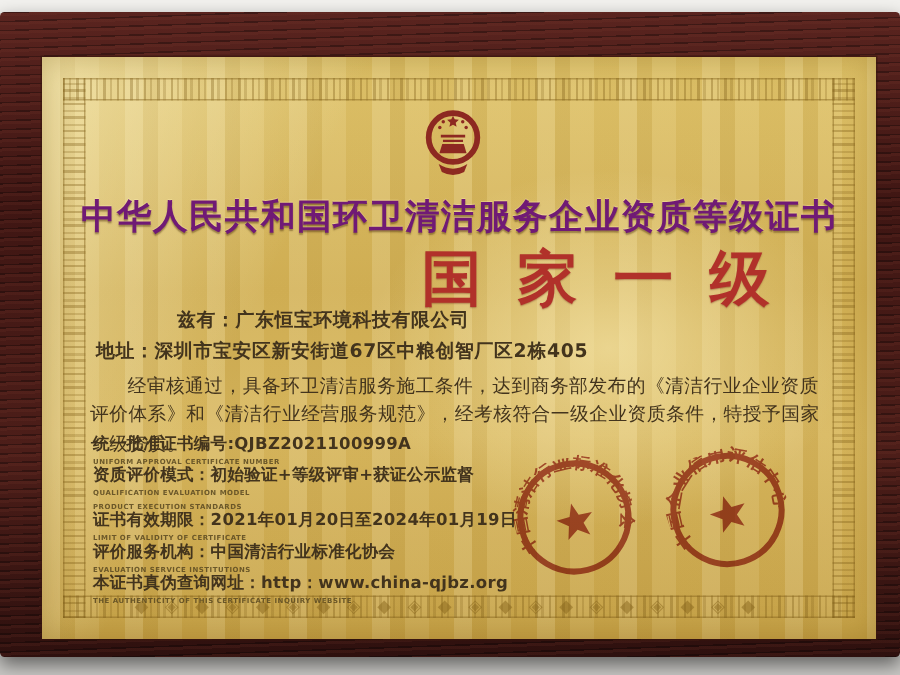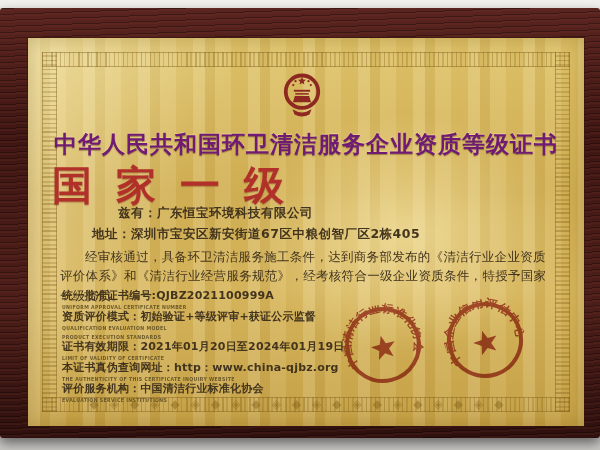--- a/index.html
+++ b/index.html
@@ -46,27 +46,27 @@
 
   
   .content{position:absolute;left:0;top:0;width:600px;height:450px;color:#43341d;}
   .emblem{position:absolute;left:281px;top:70px;width:42px;height:52px;}
   .cert-title{
     position:absolute;left:28px;top:129px;width:556px;text-align:center;
     font-size:23px;font-weight:bold;color:#701a75;letter-spacing:1px;
     text-shadow:0 1px 1px rgba(70,45,10,.45), 0 -1px 0 rgba(255,240,180,.35);
   }
   .cert-grade{
-    position:absolute;left:28px;top:158px;width:509px;text-align:left;
+    position:absolute;left:28px;top:158px;width:509px;text-align:right;
     font-size:40px;font-weight:bold;color:#b1312a;letter-spacing:24px;text-indent:24px;
     text-shadow:0 1px 1px rgba(90,10,5,.35);
   }
   .line{position:absolute;font-size:12.5px;font-weight:bold;letter-spacing:.5px;}
   .holder-line{left:74px;top:205px;margin-left:44px;}
-  .address-line{left:92px;top:226px;}
+  .address-line{left:64px;top:226px;}
   .body-par{
     position:absolute;left:60px;top:247px;width:490px;
     font-size:12.5px;font-weight:normal;line-height:1.55;text-indent:2em;letter-spacing:.3px;
   }
   .details{position:absolute;left:62px;top:290px;width:300px;}
   .d-row{margin-bottom:3px;}
   .d-cn{font-size:11px;font-weight:bold;line-height:12px;letter-spacing:.2px;white-space:nowrap;}
   .d-en{height:6px;line-height:6px;white-space:nowrap;}
   .d-en span{display:inline-block;transform:scale(.58);transform-origin:0 50%;
     font-size:8px;letter-spacing:.6px;color:rgba(95,78,36,.9);font-weight:bold;}
@@ -136,26 +136,26 @@
       <div class="d-en"><span>QUALIFICATION EVALUATION MODEL</span></div>
     </div>
     <div class="d-row">
       <div class="d-en"><span>PRODUCT EXECUTION STANDARDS</span></div>
     </div>
     <div class="d-row">
       <div class="d-cn">证书有效期限：2021年01月20日至2024年01月19日</div>
       <div class="d-en"><span>LIMIT OF VALIDITY OF CERTIFICATE</span></div>
     </div>
     <div class="d-row">
+      <div class="d-cn">评价服务机构：中国清洁行业标准化协会</div>
+      <div class="d-en"><span>EVALUATION SERVICE INSTITUTIONS</span></div>
+    </div>
+    <div class="d-row">
       <div class="d-cn">本证书真伪查询网址：http：www.china-qjbz.org</div>
       <div class="d-en"><span>THE AUTHENTICITY OF THIS CERTIFICATE INQUIRY WEBSITE</span></div>
-    </div>
-    <div class="d-row">
-      <div class="d-cn">评价服务机构：中国清洁行业标准化协会</div>
-      <div class="d-en"><span>EVALUATION SERVICE INSTITUTIONS</span></div>
     </div>
   </div>
 
 
   <svg class="seal seal-left" viewBox="0 0 100 100">
     <circle cx="50" cy="50" r="45" fill="none" stroke="#a5352a" stroke-width="5"></circle>
     <path id="sealArcL" d="M 15 68 A 40 40 0 1 1 85 68" fill="none"></path>
     <text font-size="13.5" fill="#a5352a" font-weight="bold">
       <textPath href="#sealArcL" textLength="166" lengthAdjust="spacingAndGlyphs">中国清洁行业标准化协会</textPath>
     </text>

